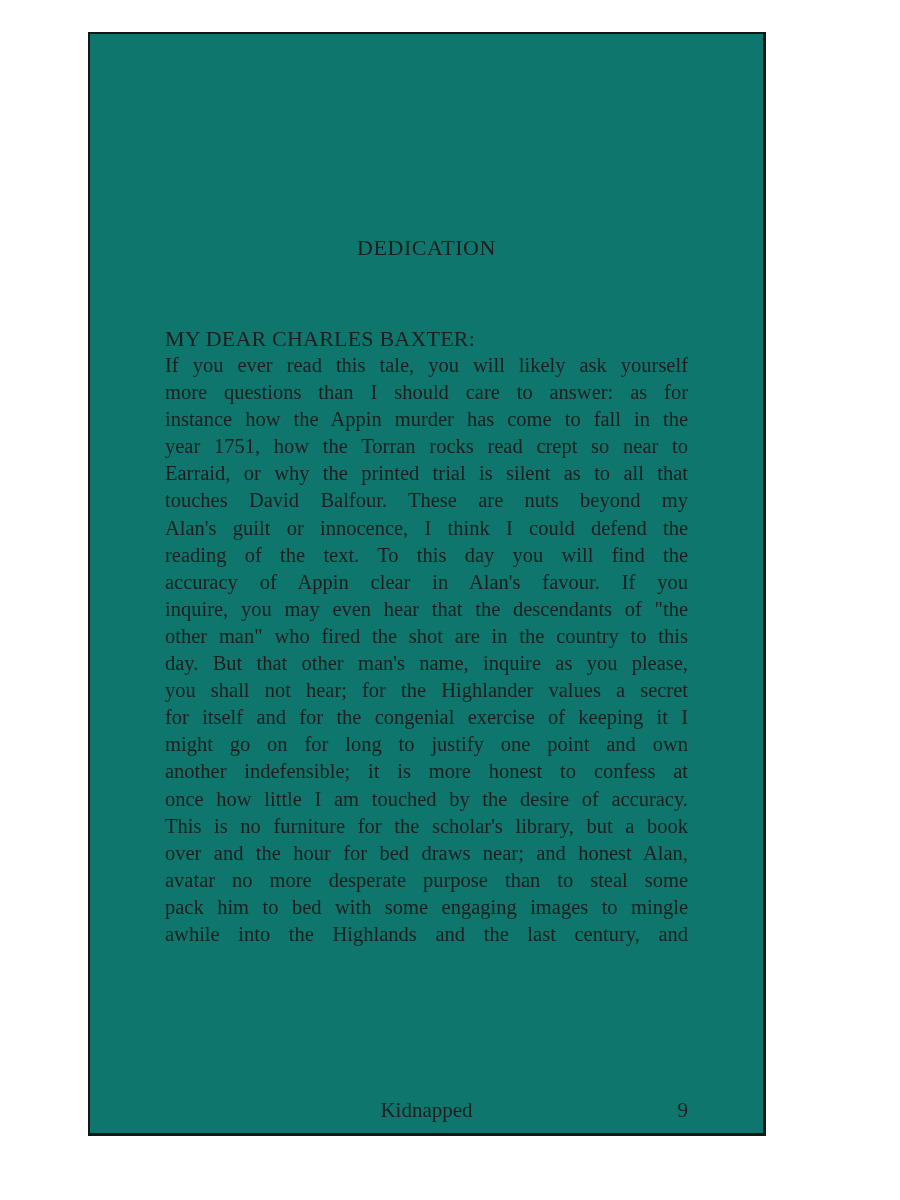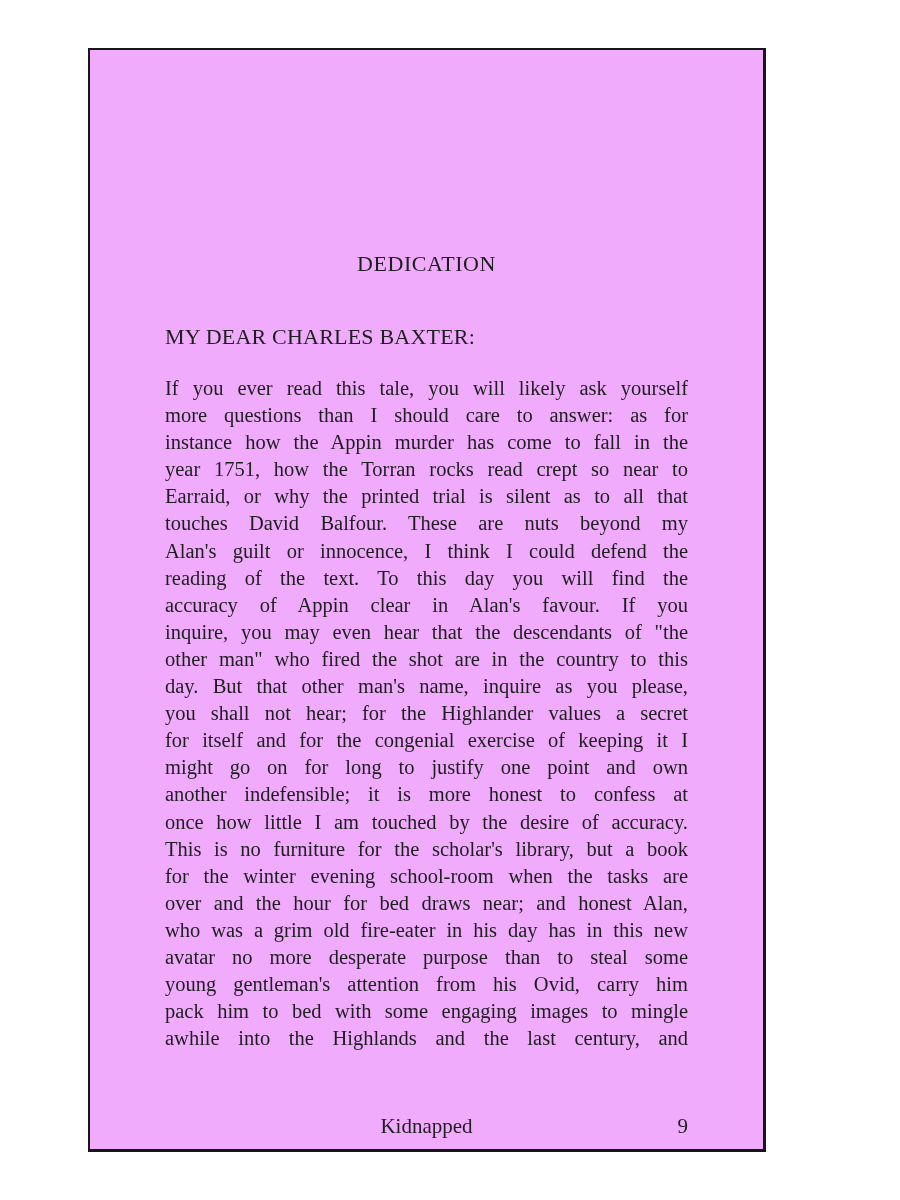--- a/index.html
+++ b/index.html
@@ -16,48 +16,47 @@
   }
   .canvas {
     position: relative;
     width: 900px;
     height: 1200px;
     background: #ffffff;
   }
   .page-box {
     position: absolute;
     left: 88px;
-    top: 48px;
+    top: 32px;
     width: 678px;
     height: 1104px;
     box-sizing: border-box;
     border: 2px solid #161616;
     border-right-width: 3px;
     border-bottom-width: 3px;
-    background: #f0abfc;
+    background: #0f766e;
     padding: 0 75px;
   }
   .title {
     margin: 200px 0 0 0;
     font-size: 22px;
     font-weight: 400;
     line-height: 27px;
     text-align: center;
     letter-spacing: 0.6px;
     color: #1e1e1e;
   }
   .salutation {
-    margin: 46px 0 0 0;
+    margin: 64px 0 0 0;
     font-size: 22px;
     line-height: 27px;
     text-align: left;
     letter-spacing: 0.2px;
   }
   .body-paragraph {
-    margin-top: 25px;
     font-size: 20.5px;
   }
   .body-paragraph .line {
     height: 27.1px;
     line-height: 27.1px;
     overflow: hidden;
     text-align: justify;
     text-align-last: justify;
     white-space: normal;
   }
@@ -101,25 +100,22 @@
         <div class="line">accuracy of Appin clear in Alan's favour. If you</div>
         <div class="line">inquire, you may even hear that the descendants of "the</div>
         <div class="line">other man" who fired the shot are in the country to this</div>
         <div class="line">day. But that other man's name, inquire as you please,</div>
         <div class="line">you shall not hear; for the Highlander values a secret</div>
         <div class="line">for itself and for the congenial exercise of keeping it I</div>
         <div class="line">might go on for long to justify one point and own</div>
         <div class="line">another indefensible; it is more honest to confess at</div>
         <div class="line">once how little I am touched by the desire of accuracy.</div>
         <div class="line">This is no furniture for the scholar's library, but a book</div>
-        <div class="line">for the winter evening school-room when the tasks are</div>
         <div class="line">over and the hour for bed draws near; and honest Alan,</div>
-        <div class="line">who was a grim old fire-eater in his day has in this new</div>
         <div class="line">avatar no more desperate purpose than to steal some</div>
-        <div class="line">young gentleman's attention from his Ovid, carry him</div>
         <div class="line">pack him to bed with some engaging images to mingle</div>
         <div class="line">awhile into the Highlands and the last century, and</div>
       </div>
 
     <div class="footer">
       <span class="footer-left"></span>
       <span class="footer-center">Kidnapped</span>
       <span class="footer-right">9</span>
     </div>
 

